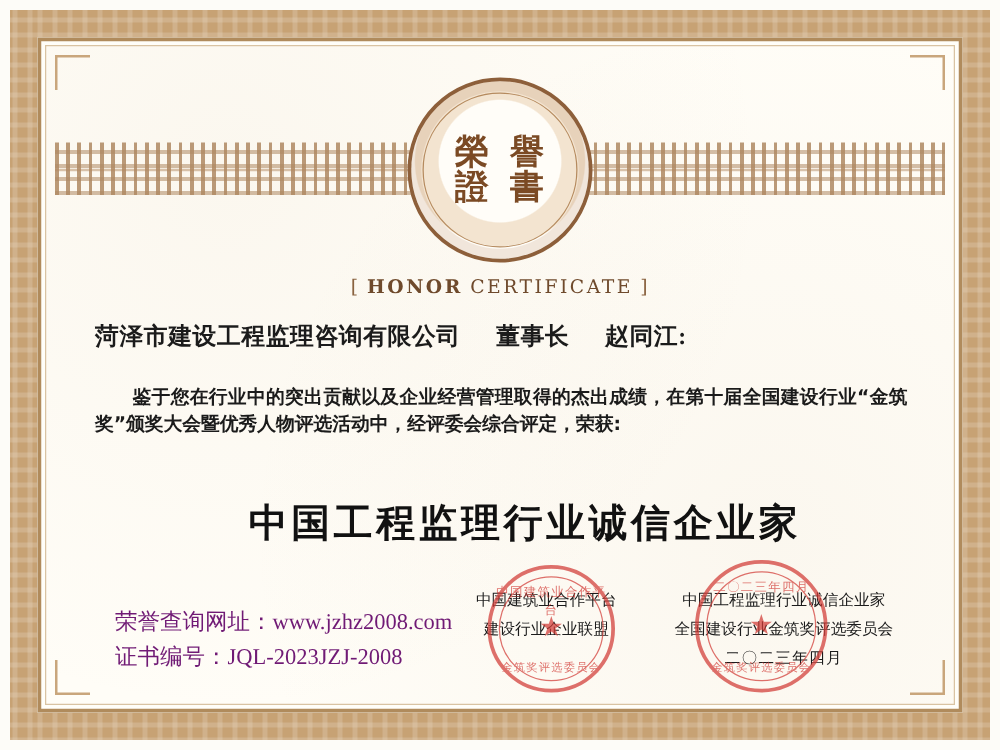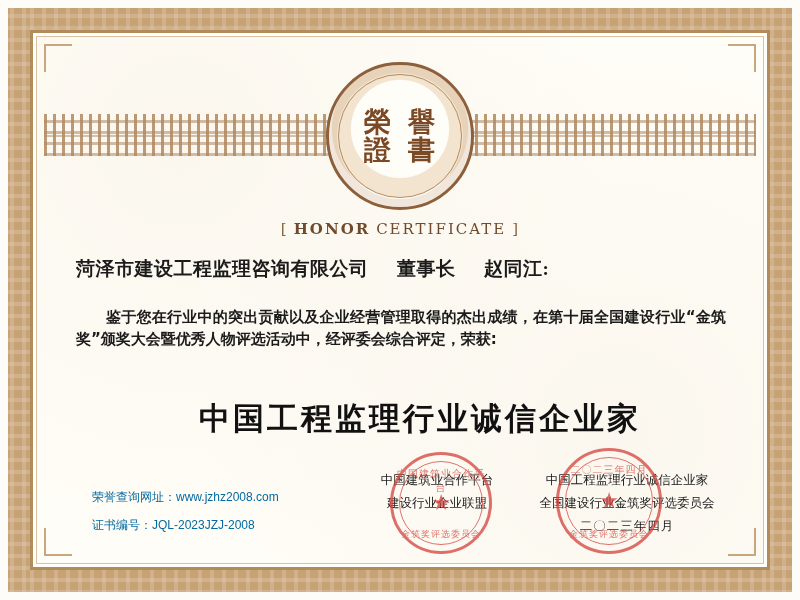--- a/index.html
+++ b/index.html
@@ -189,23 +189,23 @@
     letter-spacing: 3px;
     color: #111111;
     margin-left: 40px;
   }
 
   
   .footer-left {
     position: absolute;
     left: 92px;
     top: 483px;
-    font-family: Liberation Sans, sans-serif;
-    font-size: 12px;
-    color: #0369a1;
+    font-family: Liberation Serif, serif;
+    font-size: 18px;
+    color: #701a75;
     line-height: 28px;
   }
 
   
   .sig {
     position: absolute;
     top: 468px;
     text-align: center;
     font-family: "DejaVu Sans", sans-serif;
     font-size: 12.5px;

